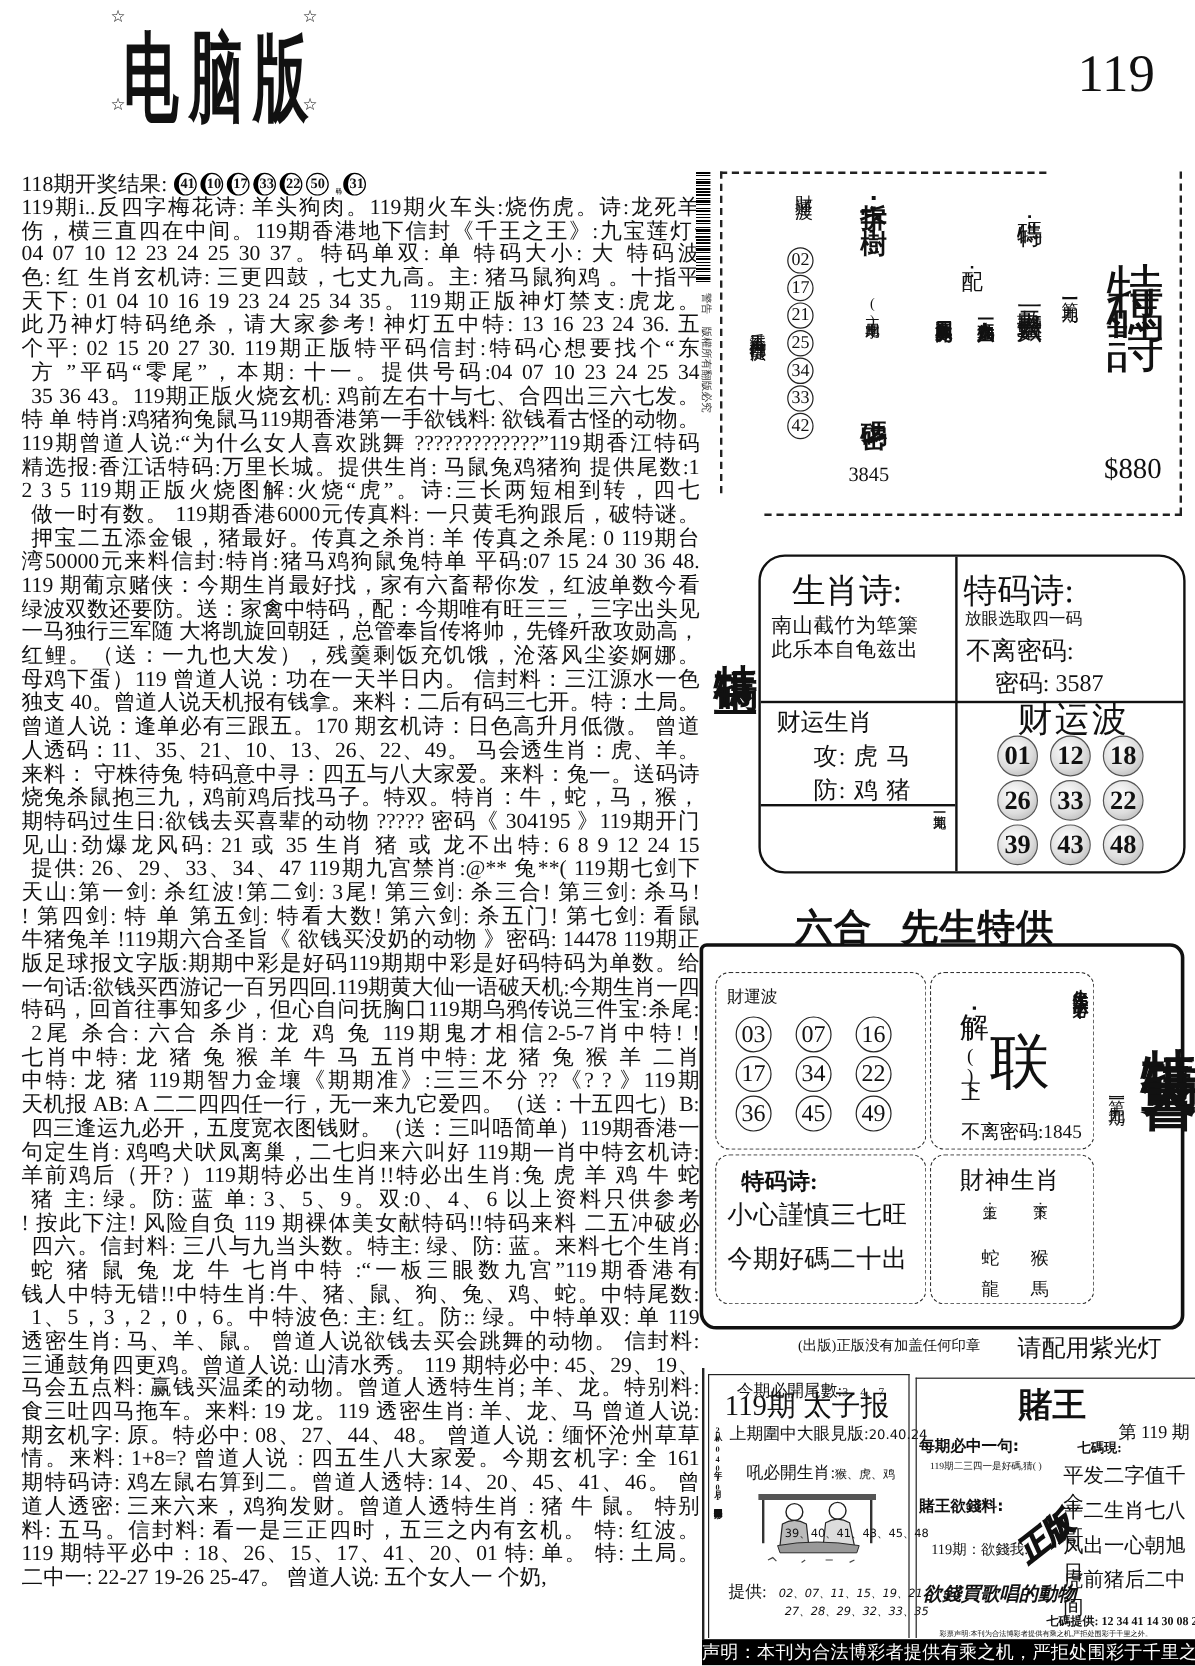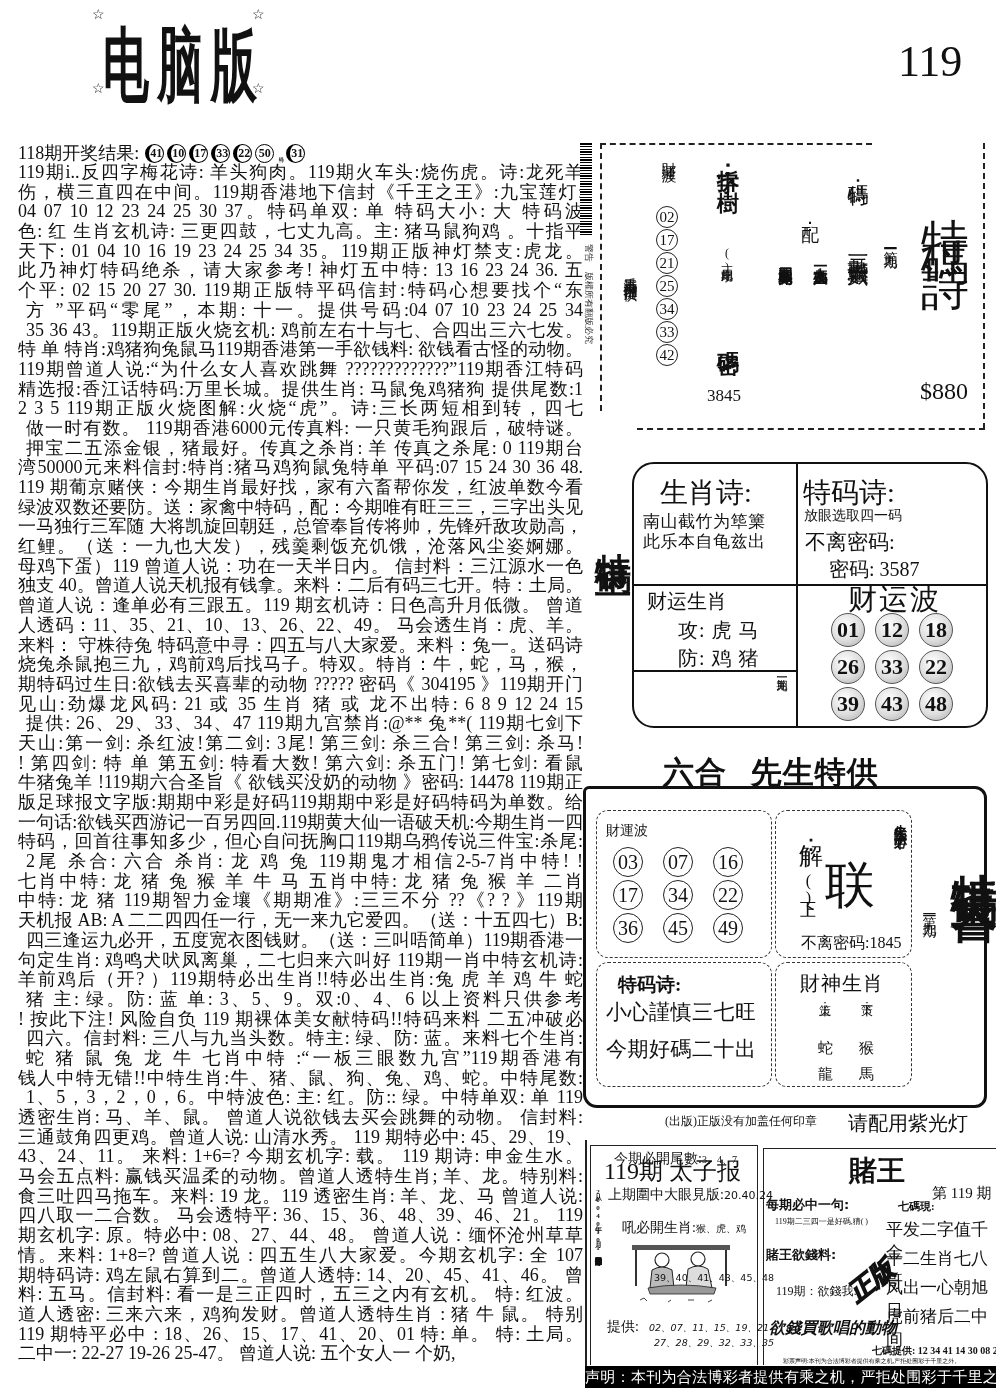--- a/index.html
+++ b/index.html
@@ -92,21 +92,21 @@
     <div class="ln">2 3 5 119期正版火烧图解:火烧“虎”。诗:三长两短相到转，四七</div>
     <div class="ln ind">做一时有数。 119期香港6000元传真料: 一只黄毛狗跟后，破特谜。</div>
     <div class="ln ind">押宝二五添金银，猪最好。传真之杀肖: 羊 传真之杀尾: 0 119期台</div>
     <div class="ln">湾50000元来料信封:特肖:猪马鸡狗鼠兔特单 平码:07 15 24 30 36 48.</div>
     <div class="ln">119 期葡京赌侠：今期生肖最好找，家有六畜帮你发，红波单数今看好，</div>
     <div class="ln">绿波双数还要防。送：家禽中特码，配：今期唯有旺三三，三字出头见</div>
     <div class="ln">一马独行三军随 大将凯旋回朝廷，总管奉旨传将帅，先锋歼敌攻勋高，</div>
     <div class="ln">红鲤。（送：一九也大发），残羹剩饭充饥饿，沧落风尘姿婀娜。（送：</div>
     <div class="ln">母鸡下蛋）119 曾道人说：功在一天半日内。 信封料：三江源水一色</div>
     <div class="ln">独支 40。曾道人说天机报有钱拿。来料：二后有码三七开。特：土局。</div>
-    <div class="ln">曾道人说：逢单必有三跟五。119 期玄机诗：日色高升月低微。 曾道</div>
+    <div class="ln">曾道人说：逢单必有三跟五。170 期玄机诗：日色高升月低微。 曾道</div>
     <div class="ln">人透码：11、35、21、10、13、26、22、49。 马会透生肖：虎、羊。</div>
     <div class="ln">来料： 守株待兔 特码意中寻：四五与八大家爱。来料：兔一。送码诗</div>
     <div class="ln">烧兔杀鼠抱三九，鸡前鸡后找马子。特双。特肖：牛，蛇，马，猴，鸡。</div>
     <div class="ln">期特码过生日:欲钱去买喜辈的动物 ????? 密码《 304195 》119期开门</div>
     <div class="ln">见山:劲爆龙风码: 21 或 35 生肖 猪 或 龙不出特: 6 8 9 12 24 15</div>
     <div class="ln ind">提供: 26、29、33、34、47 119期九宫禁肖:@** 兔**( 119期七剑下</div>
     <div class="ln">天山:第一剑: 杀红波!第二剑: 3尾! 第三剑: 杀三合! 第三剑: 杀马!</div>
     <div class="ln">! 第四剑: 特 单 第五剑: 特看大数! 第六剑: 杀五门! 第七剑: 看鼠</div>
     <div class="ln">牛猪兔羊 !119期六合圣旨《 欲钱买没奶的动物 》密码: 14478 119期正</div>
     <div class="ln">版足球报文字版:期期中彩是好码119期期中彩是好码特码为单数。给</div>
@@ -120,29 +120,27 @@
     <div class="ln">句定生肖: 鸡鸣犬吠凤离巢，二七归来六叫好 119期一肖中特玄机诗:</div>
     <div class="ln">羊前鸡后（开? ）119期特必出生肖!!特必出生肖:兔 虎 羊 鸡 牛 蛇</div>
     <div class="ln ind">猪 主: 绿。防: 蓝 单: 3、5、9。双:0、4、6 以上资料只供参考</div>
     <div class="ln">! 按此下注! 风险自负 119 期裸体美女献特码!!特码来料 二五冲破必</div>
     <div class="ln ind">四六。信封料: 三八与九当头数。特主: 绿、防: 蓝。来料七个生肖:</div>
     <div class="ln ind">蛇 猪 鼠 兔 龙 牛 七肖中特 :“一板三眼数九宫”119期香港有</div>
     <div class="ln">钱人中特无错!!中特生肖:牛、猪、鼠、狗、兔、鸡、蛇。中特尾数:</div>
     <div class="ln ind">1、5，3，2，0，6。中特波色: 主: 红。防:: 绿。中特单双: 单 119</div>
     <div class="ln">透密生肖: 马、羊、鼠。 曾道人说欲钱去买会跳舞的动物。 信封料:</div>
     <div class="ln">三通鼓角四更鸡。曾道人说: 山清水秀。 119 期特必中: 45、29、19、</div>
-    <div class="ln">43、24、11。 来料: 1+6=? 今期玄机字: 载。 119 期诗: 申金生水。</div>
     <div class="ln">马会五点料: 赢钱买温柔的动物。曾道人透特生肖; 羊、龙。特别料:</div>
     <div class="ln">食三吐四马拖车。来料: 19 龙。119 透密生肖: 羊、龙、马 曾道人说:</div>
-    <div class="ln">四八取一二合数。 马会透特平: 36、15、36、48、39、46、21。 119</div>
     <div class="ln">期玄机字: 原。特必中: 08、27、44、48。 曾道人说：缅怀沧州草草</div>
-    <div class="ln">情。来料: 1+8=? 曾道人说 : 四五生八大家爱。今期玄机字: 全 107</div>
+    <div class="ln">情。来料: 1+8=? 曾道人说 : 四五生八大家爱。今期玄机字: 全 161</div>
     <div class="ln">期特码诗: 鸡左鼠右算到二。曾道人透特: 14、20、45、41、46。 曾</div>
+    <div class="ln">道人透密: 三来六来，鸡狗发财。曾道人透特生肖 : 猪 牛 鼠。 特别</div>
     <div class="ln">料: 五马。信封料: 看一是三正四时，五三之内有玄机。 特: 红波。</div>
-    <div class="ln">道人透密: 三来六来，鸡狗发财。曾道人透特生肖 : 猪 牛 鼠。 特别</div>
     <div class="ln">119 期特平必中 : 18、26、15、17、41、20、01 特: 单。 特: 土局。</div>
     <div class="ln last">二中一: 22-27 19-26 25-47。 曾道人说: 五个女人一 个奶,</div>
   </div>
 
   <div class="abs barcode"></div>
   <div class="abs strip-t" style="left:582px;top:244px">警告</div>
   <div class="abs strip-t" style="left:582px;top:272px">版權所有翻版必究</div>
 
   <div>
     <div class="abs dash-h" style="left:600px;top:143px;width:272px"></div>

